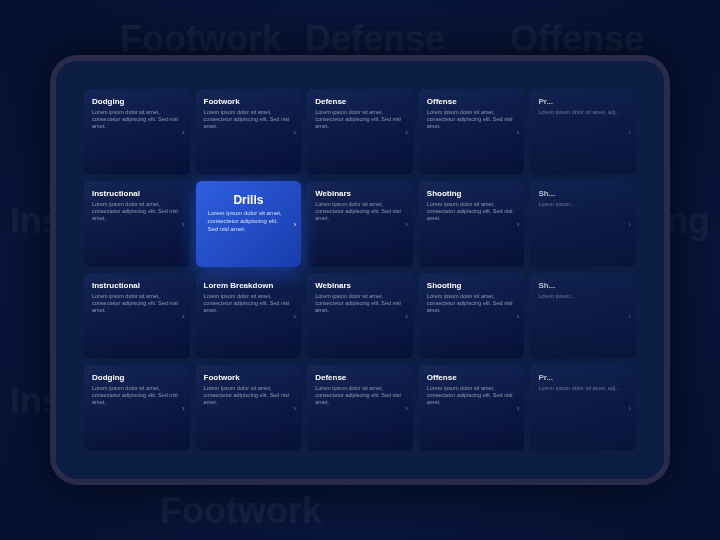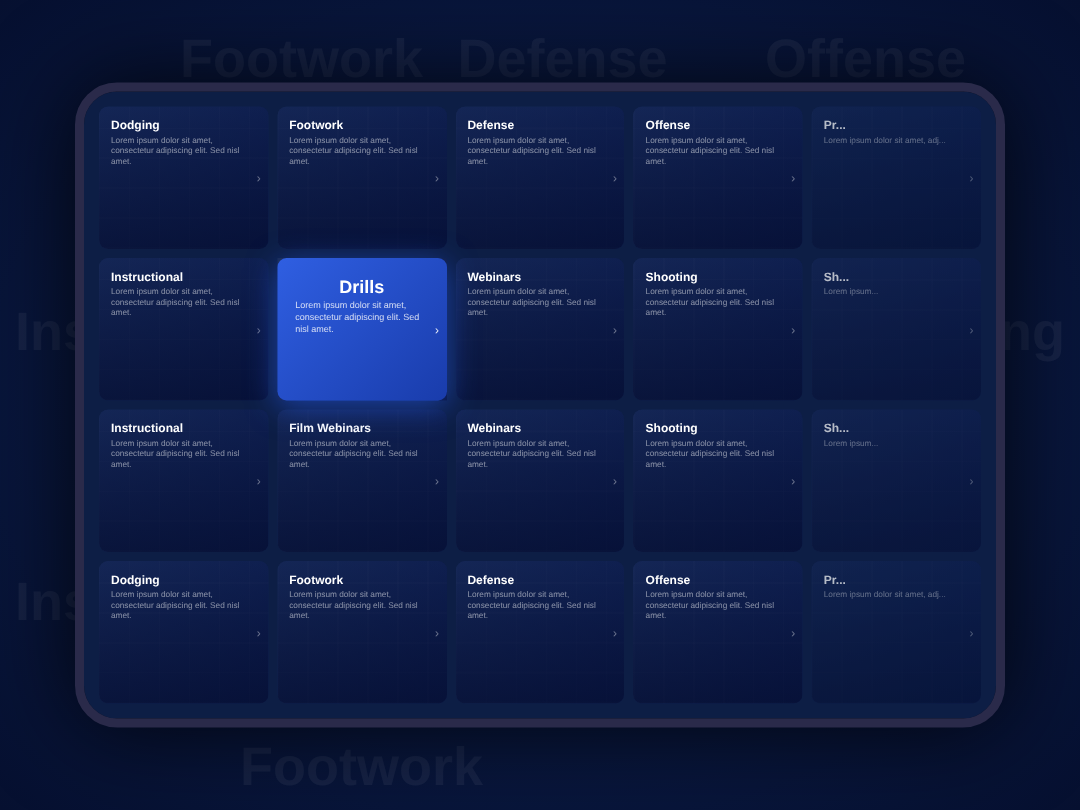--- a/index.html
+++ b/index.html
@@ -49,21 +49,21 @@
       background: #0d1e45;
       overflow: hidden;
       position: relative;
     }
 
     .grid-container {
       display: grid;
       grid-template-columns: repeat(5, 1fr);
       grid-template-rows: repeat(4, 1fr);
       gap: 6px;
-      padding: 10px;
+      padding: 28px;
       height: 100%;
       width: 100%;
     }
 
     .card {
       background: #0f2050;
       border-radius: 6px;
       padding: 8px;
       position: relative;
       overflow: hidden;
@@ -271,21 +271,21 @@
           <div class="card-title">Instructional</div>
           <div class="card-text">Lorem ipsum dolor sit amet, consectetur adipiscing elit. Sed nisl amet.</div>
         </div>
         <span class="card-arrow">›</span>
       </div>
 
       <div class="card">
         <div class="card-bg-pattern"></div>
         <div class="card-image-overlay"></div>
         <div class="card-content">
-          <div class="card-title">Film Webinars</div>
+          <div class="card-title">Lorem Breakdown</div>
           <div class="card-text">Lorem ipsum dolor sit amet, consectetur adipiscing elit. Sed nisl amet.</div>
         </div>
         <span class="card-arrow">›</span>
       </div>
 
       <div class="card">
         <div class="card-bg-pattern"></div>
         <div class="card-image-overlay"></div>
         <div class="card-content">
           <div class="card-title">Webinars</div>

